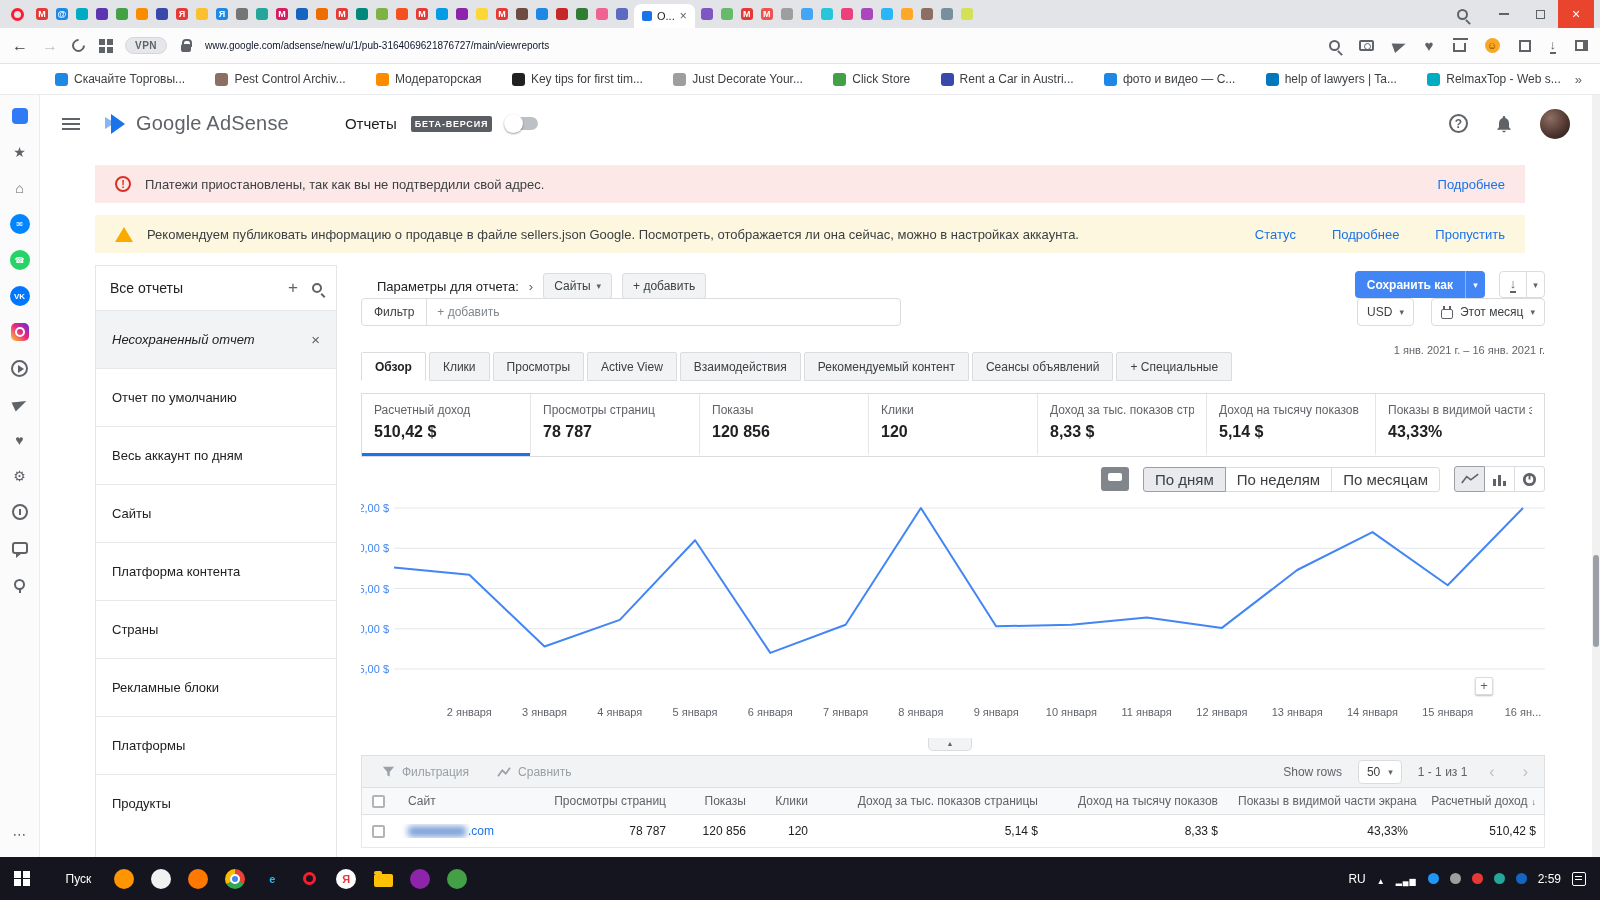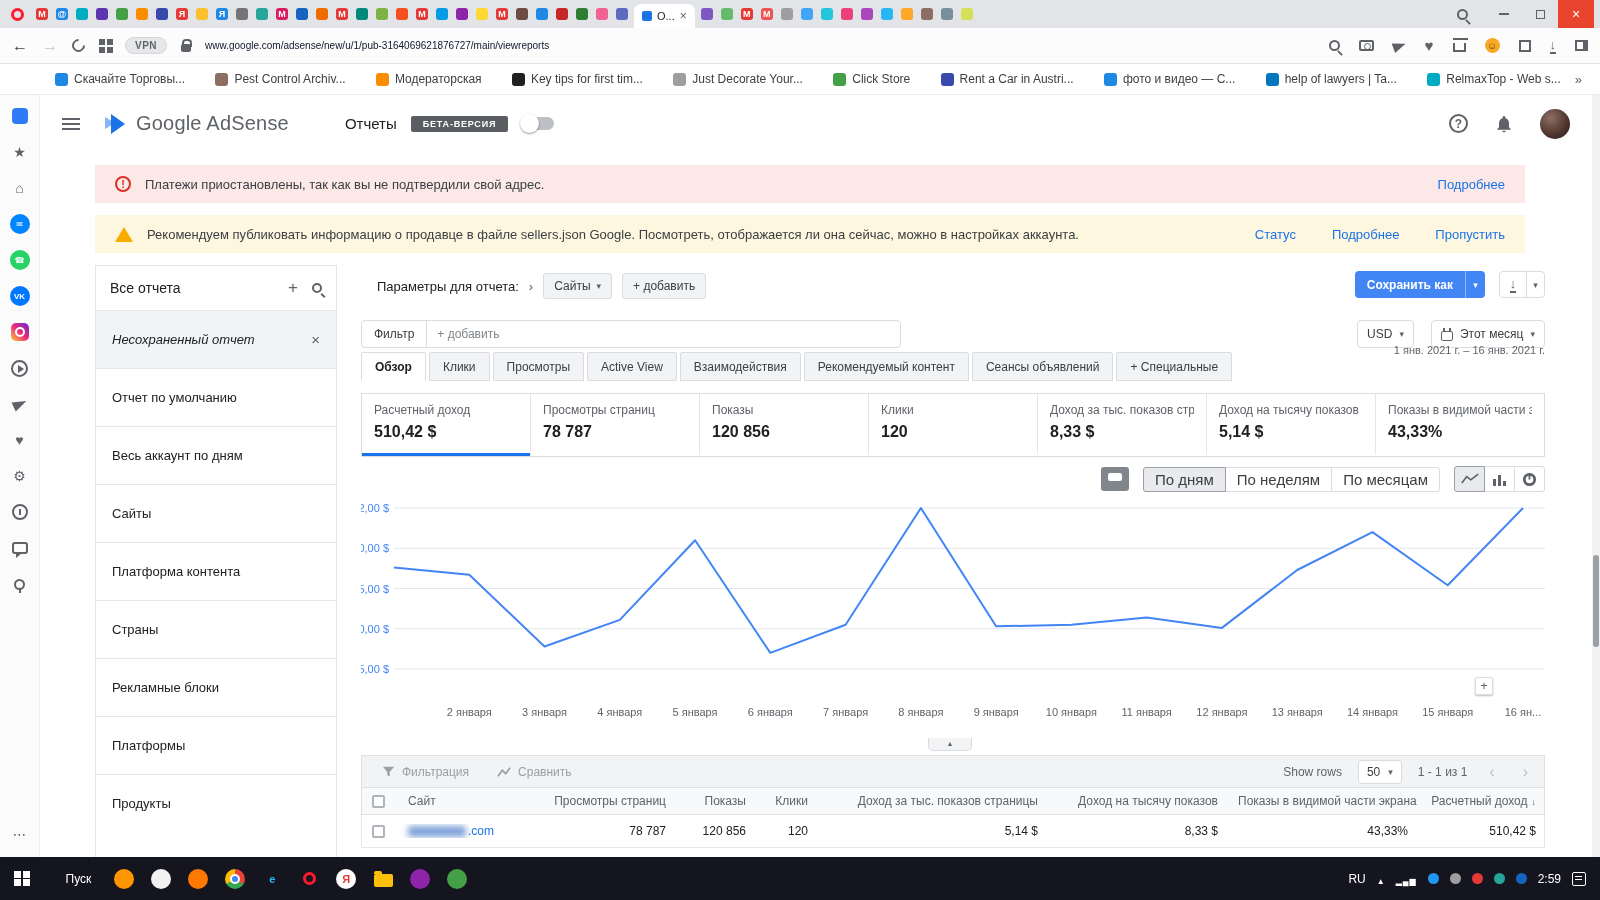--- a/index.html
+++ b/index.html
@@ -76,21 +76,21 @@
   .bulbI::after{content:"";position:absolute;left:2.5px;bottom:-5px;width:2px;height:4px;background:#5f6368;}
 
   
   .page{position:absolute;left:40px;top:95px;right:8px;bottom:43px;background:#fff;overflow:hidden;}
   .gheader{position:absolute;left:0;top:0;width:100%;height:57px;display:flex;align-items:center;padding:0 22px;background:#fff;}
   .hamb{width:18px;height:12px;border-top:2px solid #5f6368;border-bottom:2px solid #5f6368;position:relative;margin-right:22px;}
   .hamb::after{content:"";position:absolute;left:0;top:3px;width:18px;border-top:2px solid #5f6368;}
   .brand{display:flex;align-items:center;gap:8px;}
   .brand .txt{font-size:20px;color:#5f6368;letter-spacing:.2px;}
   .navtitle{font-size:15px;color:#202124;margin-left:56px;}
-  .beta{margin-left:14px;background:#5a5e63;color:#fff;font-size:9px;font-weight:700;letter-spacing:.8px;border-radius:2px;padding:3px 12px;}
+  .beta{margin-left:14px;background:#5a5e63;color:#fff;font-size:9px;font-weight:700;letter-spacing:.8px;border-radius:2px;padding:3px 4px;}
   .toggle{margin-left:14px;position:relative;width:32px;height:13px;background:#bdc1c6;border-radius:7px;}
   .toggle .knob{position:absolute;left:-2px;top:-3px;width:19px;height:19px;border-radius:50%;background:#fff;box-shadow:0 1px 2px rgba(0,0,0,.4);}
   .hright{position:absolute;right:22px;top:0;height:57px;display:flex;align-items:center;gap:26px;}
   .helpI{width:19px;height:19px;border:2px solid #5f6368;border-radius:50%;color:#5f6368;font-size:12px;font-weight:700;text-align:center;line-height:16px;font-style:normal;}
   .avatar{width:30px;height:30px;border-radius:50%;background:radial-gradient(circle at 35% 30%,#8d6e63,#4e342e 60%,#1b1b1b);}
 
   .alert{position:absolute;left:55px;width:1430px;height:38px;display:flex;align-items:center;padding:0 20px;gap:14px;font-size:13px;color:#3c4043;}
   .alert.pay{top:70px;background:#fce8e6;}
   .alert.sel{top:120px;background:#fef7e0;}
   .excl{width:16px;height:16px;border-radius:50%;border:2px solid #d93025;color:#d93025;font-weight:700;font-size:11px;text-align:center;line-height:13px;flex:0 0 auto;font-style:normal;}
@@ -115,21 +115,21 @@
   .chip{height:26px;display:flex;align-items:center;gap:6px;padding:0 10px;background:#f1f3f4;border:1px solid #dadce0;border-radius:3px;font-size:12px;color:#3c4043;}
   .carat{font-size:9px;color:#5f6368;}
   .savewrap{position:absolute;top:6px;right:0;display:flex;gap:14px;}
   .savebtn{display:flex;height:27px;border-radius:4px;overflow:hidden;}
   .savebtn .m{background:#4285f4;color:#fff;font-size:12px;font-weight:700;display:flex;align-items:center;padding:0 12px;}
   .savebtn .a{background:#4285f4;color:#fff;width:20px;display:flex;align-items:center;justify-content:center;border-left:1px solid rgba(255,255,255,.4);font-size:9px;}
   .dlbtn{display:flex;height:27px;border:1px solid #dadce0;border-radius:4px;background:#fff;}
   .dlbtn .m{width:26px;display:flex;align-items:center;justify-content:center;}
   .dlbtn .a{width:18px;display:flex;align-items:center;justify-content:center;border-left:1px solid #dadce0;font-size:9px;color:#5f6368;}
 
-  .filterrow{position:absolute;left:0;top:55px;height:28px;width:100%;display:flex;align-items:center;}
+  .filterrow{position:absolute;left:0;top:33px;height:28px;width:100%;display:flex;align-items:center;}
   .fbox{width:540px;height:28px;border:1px solid #dadce0;border-radius:4px;display:flex;align-items:center;overflow:hidden;}
   .fbox .lab{padding:0 12px;font-size:12px;color:#3c4043;border-right:1px solid #dadce0;height:100%;display:flex;align-items:center;}
   .fbox .ph{padding:0 10px;font-size:12px;color:#80868b;}
   .selbox{height:28px;border:1px solid #dadce0;border-radius:4px;background:#fff;display:flex;align-items:center;gap:7px;padding:0 9px;font-size:12px;color:#3c4043;}
   .calI{width:12px;height:10px;border:1.5px solid #5f6368;border-radius:2px;position:relative;margin-top:3px;}
   .calI::before{content:"";position:absolute;top:-4px;left:1px;width:2px;height:3px;background:#5f6368;box-shadow:6px 0 #5f6368;}
   .daterange{position:absolute;right:0;top:79px;font-size:11px;color:#5f6368;}
 
   .rtabs{position:absolute;left:0;top:87px;display:flex;gap:3px;}
   .rtab{height:29px;display:flex;align-items:center;padding:0 13px;font-size:12px;color:#3c4043;background:#f1f3f4;border:1px solid #dadce0;border-radius:2px 2px 0 0;}
@@ -517,21 +517,21 @@
       <span class="nw">Рекомендуем публиковать информацию о продавце в файле sellers.json Google. Посмотреть, отображается ли она сейчас, можно в настройках аккаунта.</span>
       <span class="acts">
         <span class="blue">Статус</span>
         <span class="blue">Подробнее</span>
         <span class="blue">Пропустить</span>
       </span>
     </div>
 
     <div class="rpanel">
       <div class="rphead">
-        <span class="t">Все отчета</span>
+        <span class="t">Все отчеты</span>
         <i class="plusG">+</i>
         <span class="loupe2"></span>
       </div>
       <div id="report-items">
           <div class="ritem sel">
             <span>Несохраненный отчет</span>
             <i class="x">×</i>
           </div>
           <div class="ritem">
             <span>Отчет по умолчанию</span>

